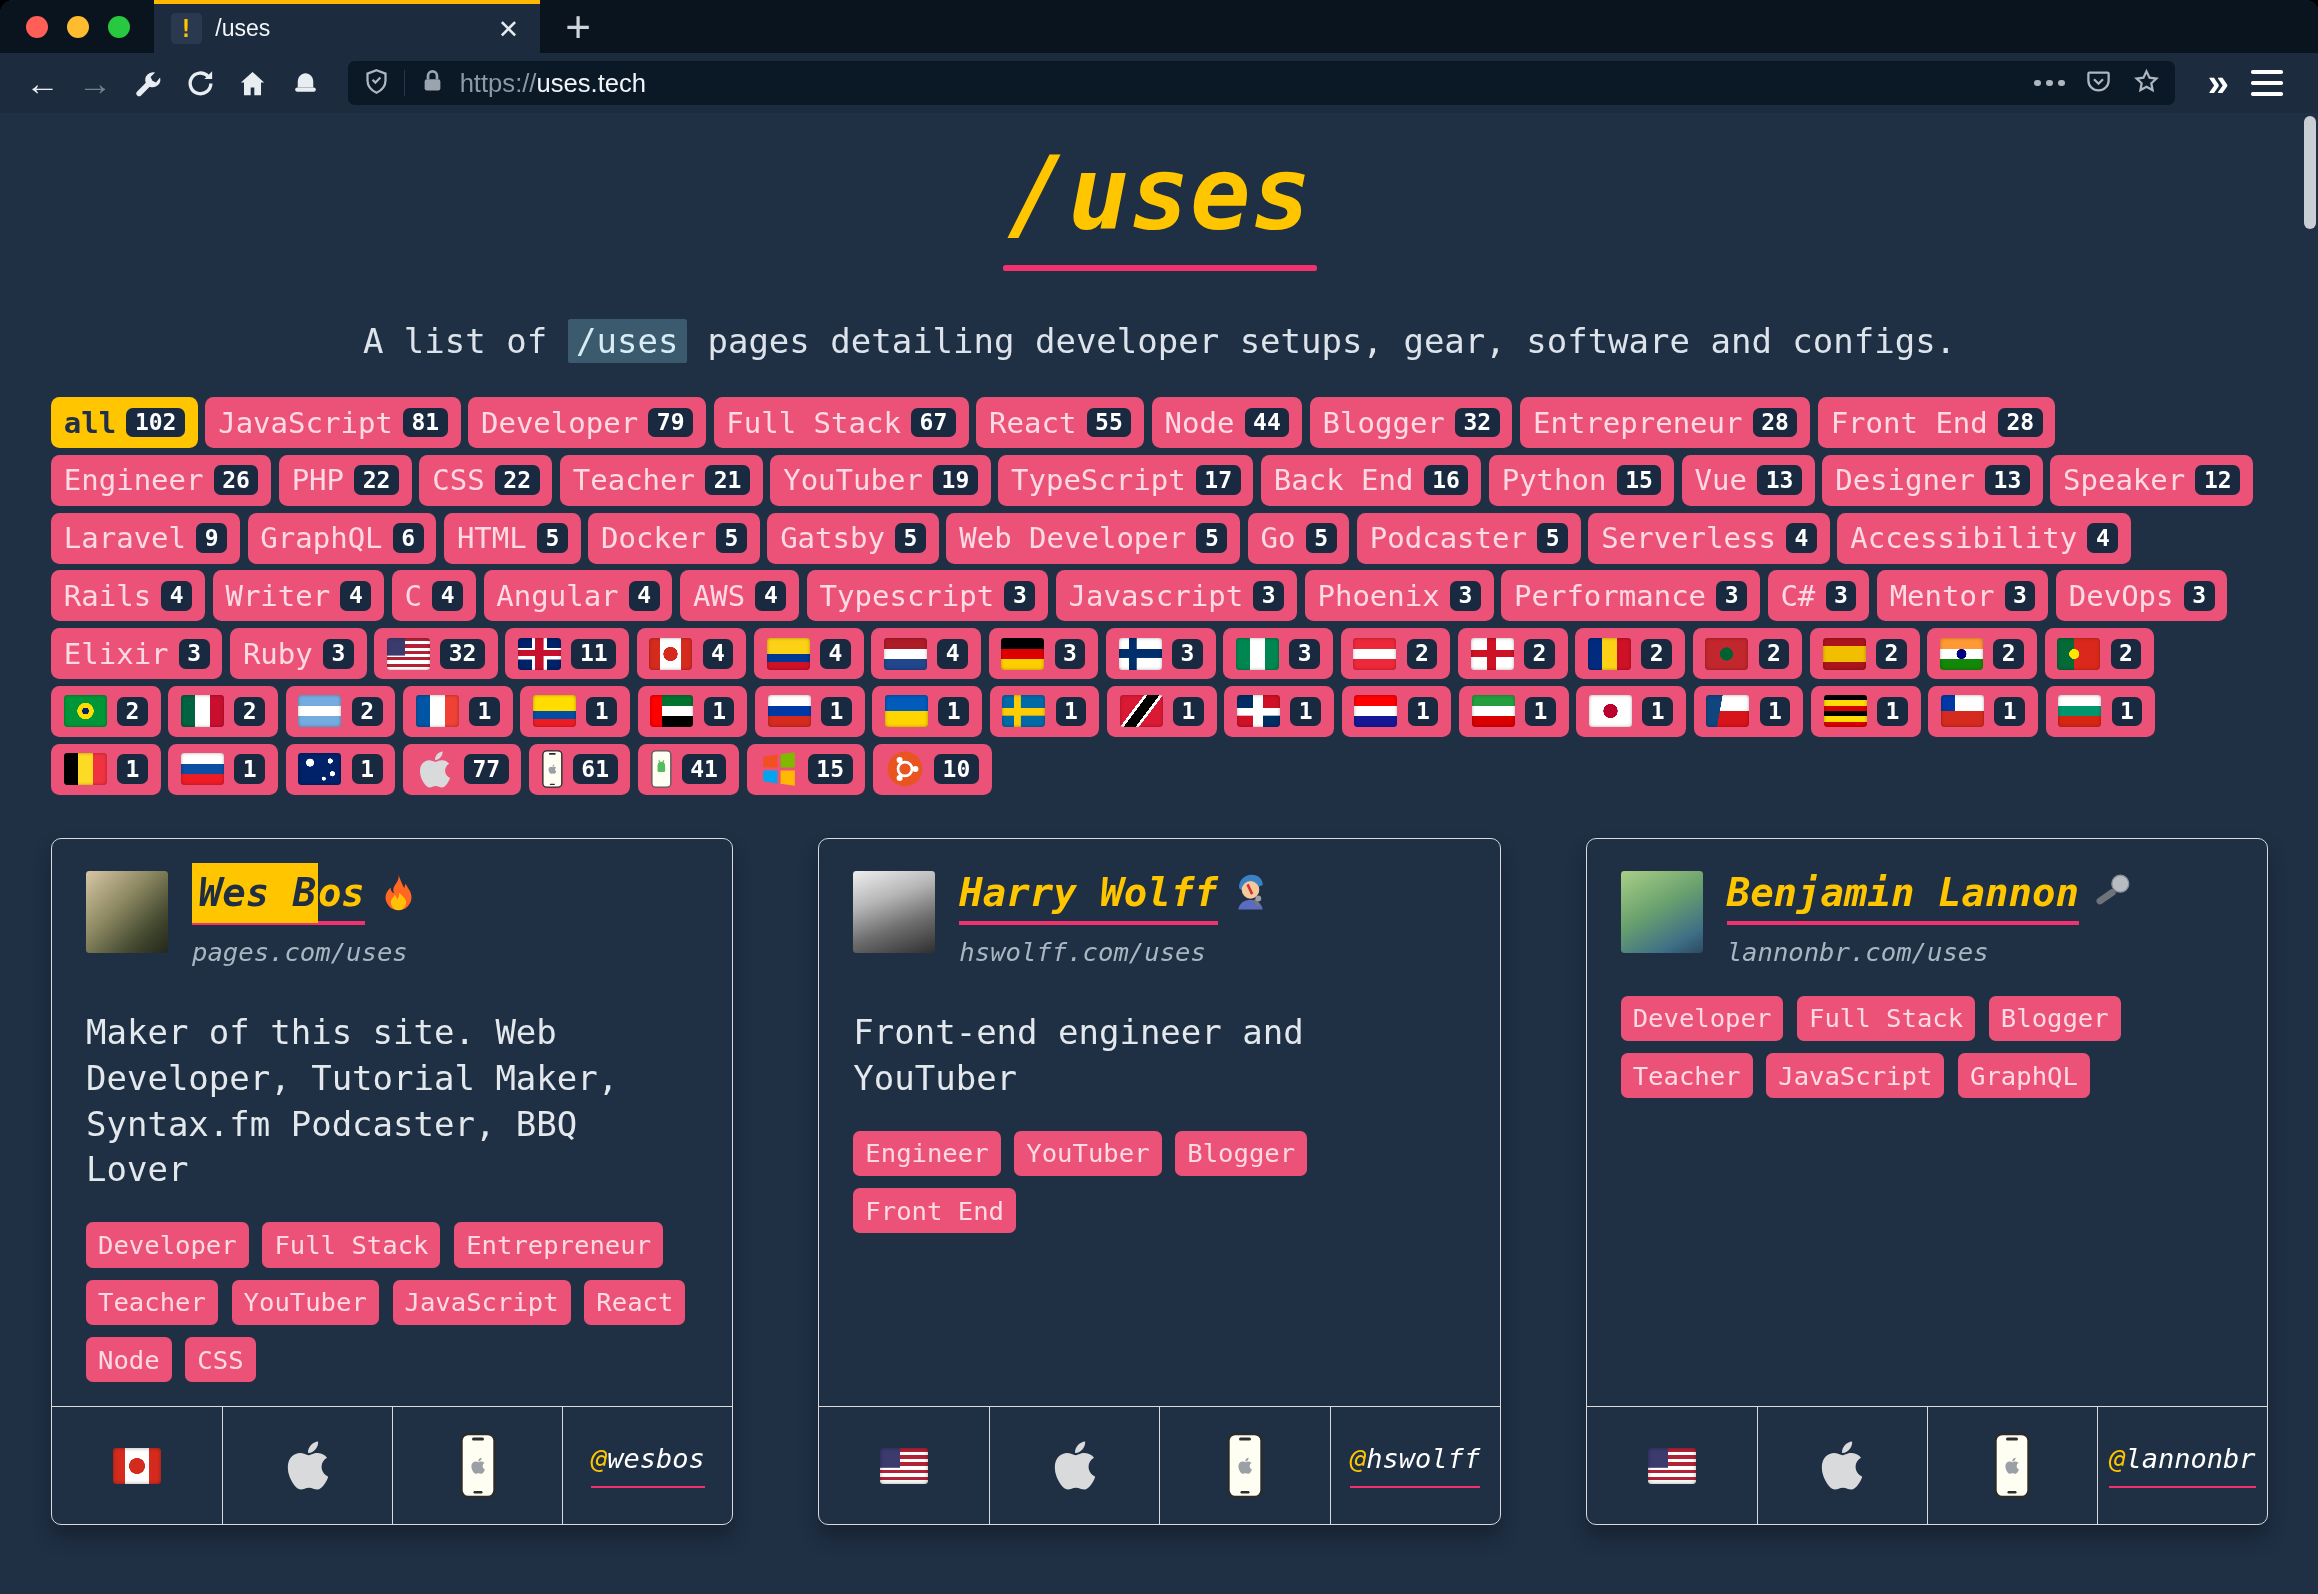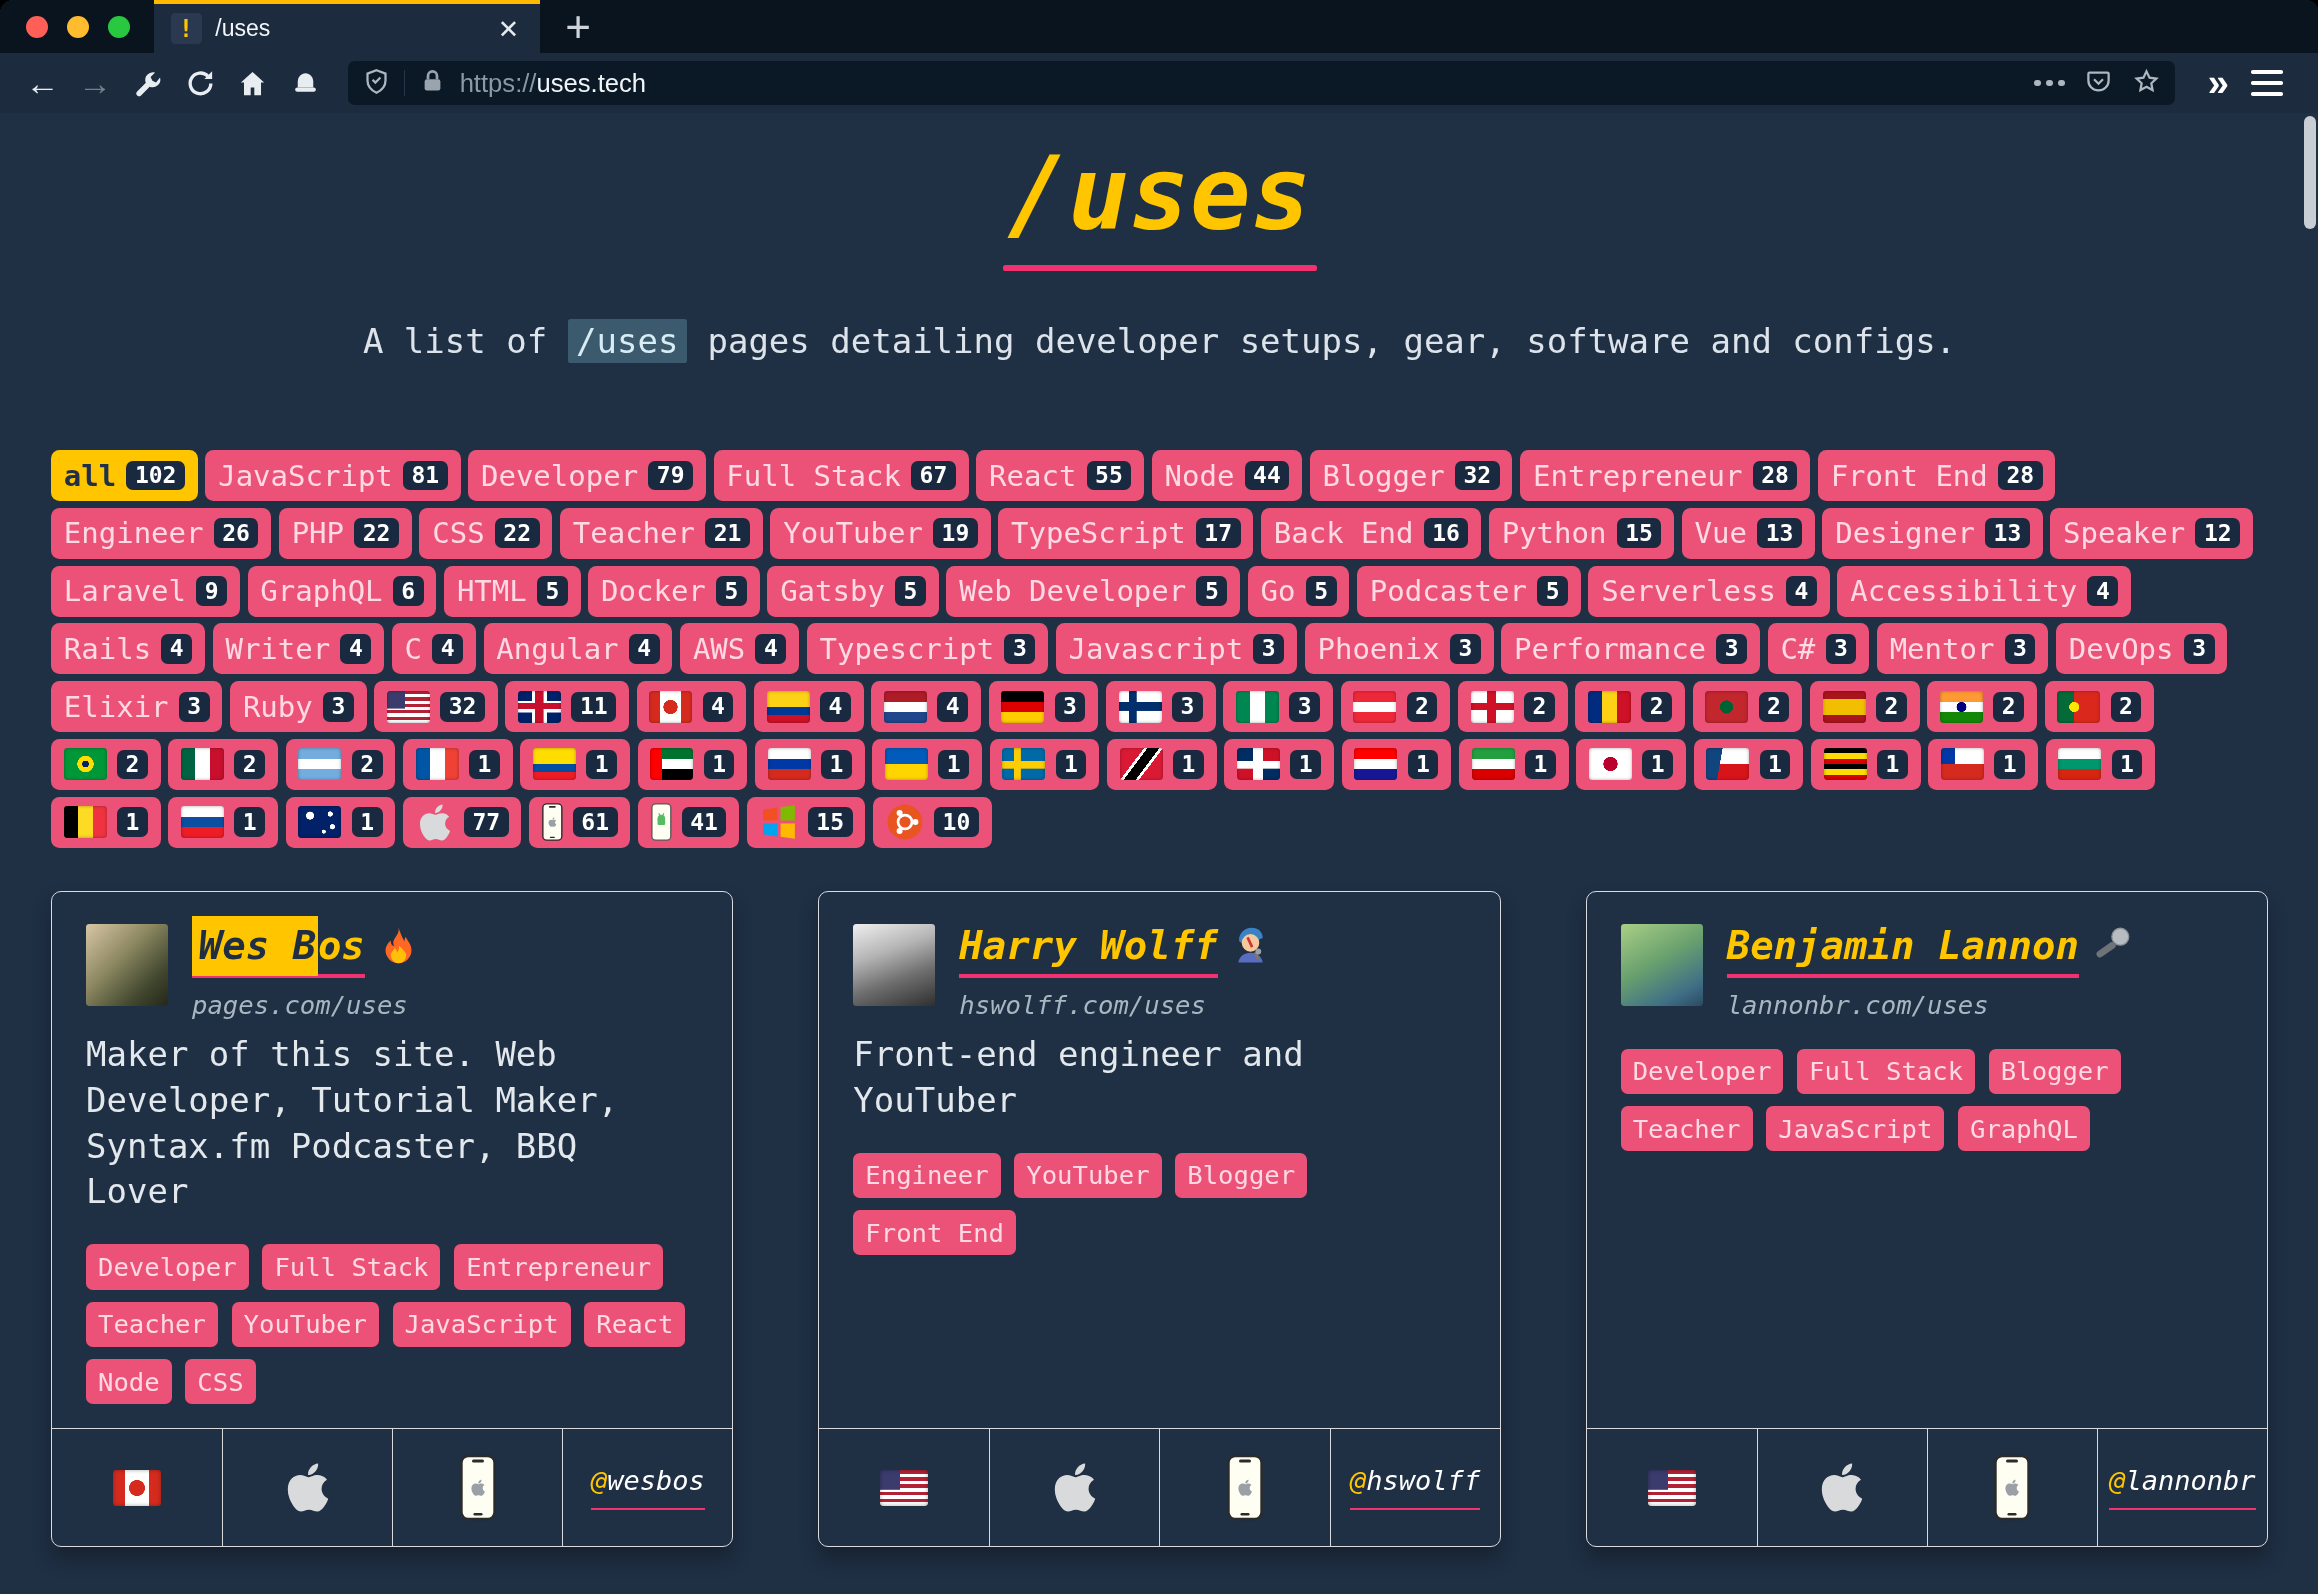--- a/index.html
+++ b/index.html
@@ -44,21 +44,21 @@
 
   .scrollbar{position:absolute;right:2.6px;top:116px;width:12px;height:113px;background:#c9ced4;border-radius:6px;z-index:50}
 
   
   .content{height:1482px;overflow:hidden}
   h1.site-title{margin-top:22px;text-align:center;font:italic bold 101px var(--mono);color:var(--yellow)}
   .title-underline{width:314px;height:6px;background:var(--pink2);border-radius:2.6px;margin:12px auto 0}
   .subtitle{margin-top:50px;text-align:center;font:400 34px var(--mono);color:#dde3ea}
   .inline-code{background:#3c5a6d;color:#d7ecf5;padding:1.7px 8.5px;border-radius:2.6px}
 
-  .filter-bar{margin:89px 51px 0;display:flex;flex-wrap:wrap;gap:6.8px 7.7px}
+  .filter-bar{margin:36px 51px 0;display:flex;flex-wrap:wrap;gap:6.8px 7.7px}
   .tag{background:var(--pink);border-radius:8.5px;height:51px;display:inline-flex;align-items:center;padding:0 12.8px;gap:10.2px;cursor:pointer}
   .tag .label{font:400 29px var(--mono);color:var(--chip-text)}
   .tag.all{background:var(--yellow)}
   .tag.all .label{color:#20304a;font-weight:bold}
   .count{background:var(--badge);color:#fff;border-radius:6.8px;padding:3.4px 8.5px;font:bold 23px var(--mono);line-height:1}
   .flagchip{width:43px;height:32px;border-radius:3.4px;box-shadow:inset 0 0 3.4px rgba(0,0,0,.35)}
   .devicon{display:flex;align-items:center;justify-content:center}
   .devicon svg{display:block}
 
   
@@ -70,21 +70,21 @@
   .avatar{width:82px;height:82px;border-radius:3.4px;flex:0 0 auto}
   .av-0{background:linear-gradient(135deg,#d8c6a6,#8e8a63 40%,#43482f 75%,#23271a)}
   .av-1{background:linear-gradient(160deg,#efefef,#b5b5b5 35%,#6e6e6e 65%,#2f2f2f)}
   .av-2{background:linear-gradient(150deg,#a9cf86,#69a06e 45%,#3f7086 80%,#2b4a62)}
   .name-line{font:italic bold 39px var(--mono);color:var(--yellow);line-height:1.15;white-space:nowrap}
   .name-underline{border-bottom:4.3px solid var(--pink2);padding-bottom:5.1px;display:inline-block}
   .name-hl{background:var(--yellow);color:#1f2e42;padding:6.8px 1.7px 8.5px 6.8px}
   .name-emoji{margin-left:13.7px;display:inline-block;vertical-align:-5.1px}
   .name-emoji svg{width:39px;height:39px}
   .card-url{margin-top:12px;font:italic 25.6px var(--mono);color:var(--urltext)}
-  .card-desc{margin-top:12px;font:400 34px var(--mono);color:var(--desc);line-height:1.35}
+  .card-desc{margin-top:43px;font:400 34px var(--mono);color:var(--desc);line-height:1.35}
   .chip-wrap{margin-top:29px;display:flex;flex-wrap:wrap;gap:12px 13.7px}
   .chip{background:var(--pink);color:var(--chip-text);font:400 25.6px var(--mono);padding:7.7px 12px;border-radius:6.8px}
   .card-footer{border-top:1.7px solid var(--card-border);height:118px;display:grid;grid-template-columns:repeat(4,1fr)}
   .fcell{display:flex;align-items:center;justify-content:center}
   .fcell + .fcell{border-left:1.7px solid var(--card-border)}
   .fflag{width:48px;height:36px;border-radius:3.4px;box-shadow:inset 0 0 4.3px rgba(0,0,0,.35)}
   .fapple svg{width:48px;height:55px}
   .fphone svg{width:36px;height:67px}
   .handle{font:italic 27px var(--mono);border-bottom:2.6px solid var(--pink2);padding-bottom:12px}
   .handle .at{color:var(--yellow)}

